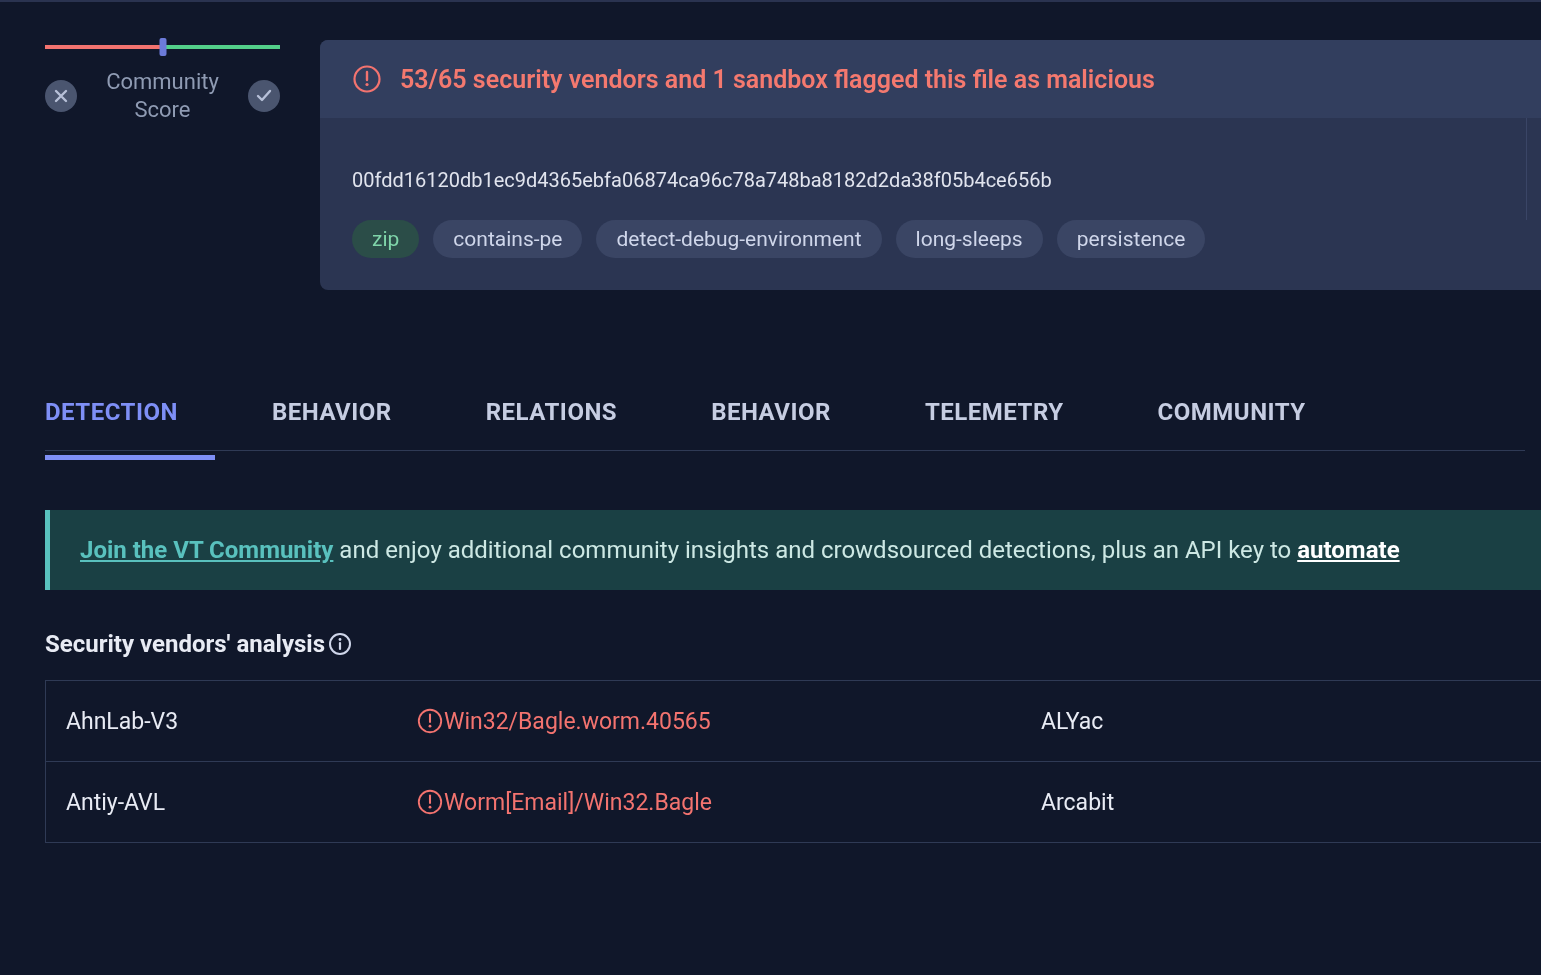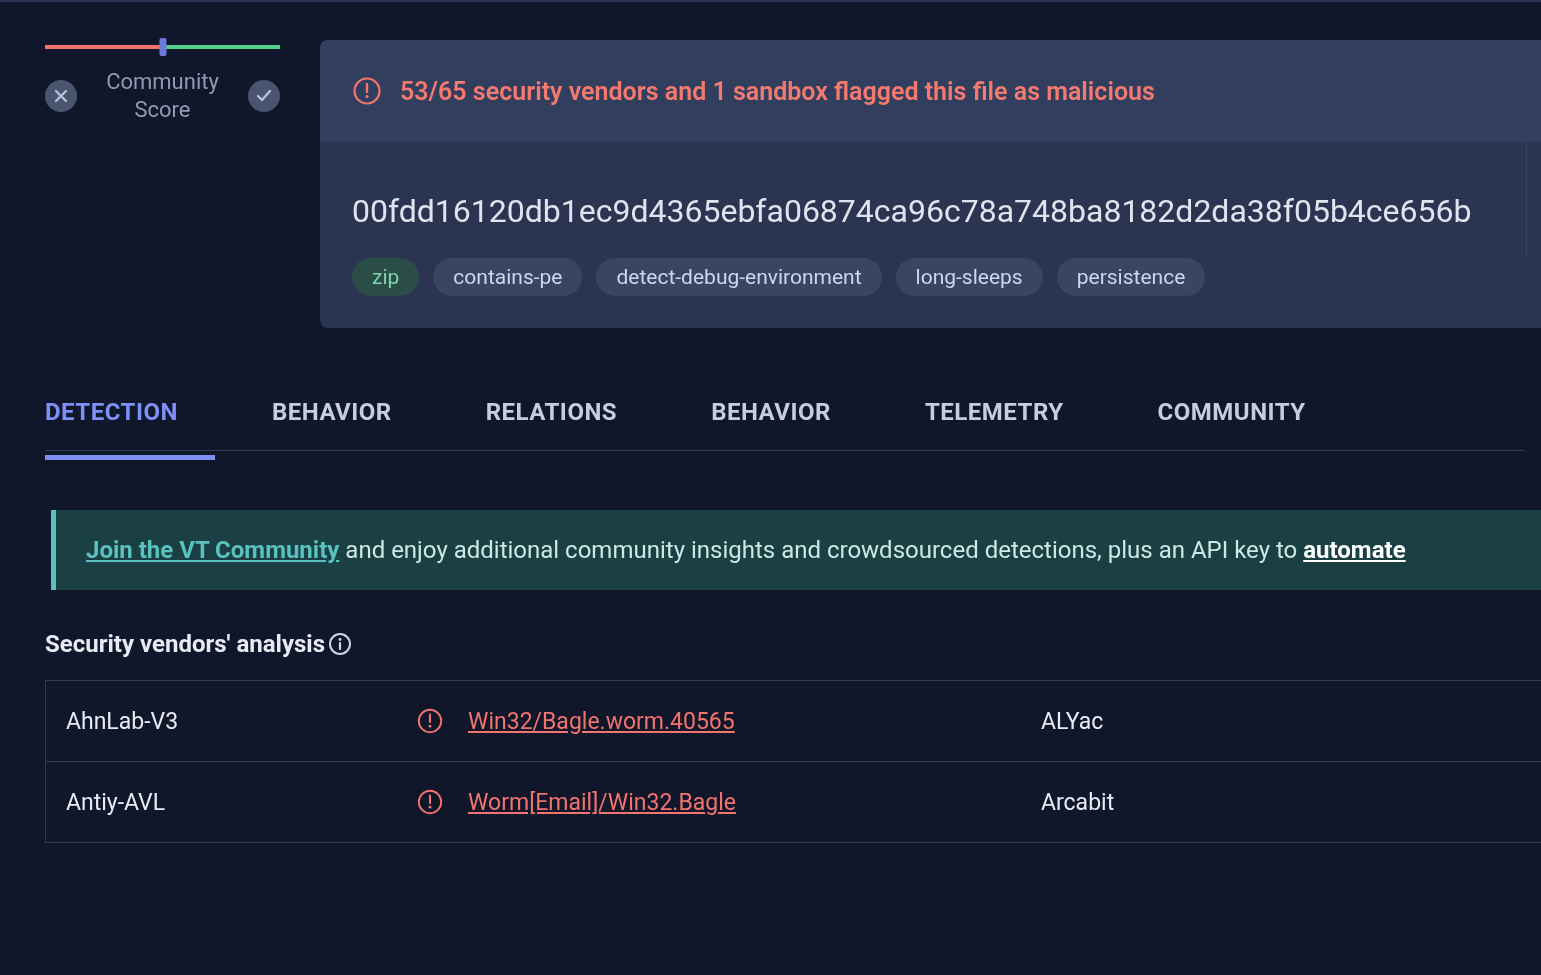--- a/index.html
+++ b/index.html
@@ -34,46 +34,46 @@
   .slider{width:100%;position:relative;height:14px;margin-bottom:14px;}
   .slider-track{position:absolute;top:5px;left:0;right:0;height:4px;display:flex;}
   .slider-half{flex:1;}
   .slider-thumb{position:absolute;top:-2px;left:50%;width:7px;height:18px;background:#6c7bd9;border-radius:2px;transform:translateX(-50%);}
   .community-row{display:flex;align-items:center;justify-content:space-between;width:100%;}
   .circle-btn{width:32px;height:32px;border-radius:50%;background:var(--icon-grey);display:flex;align-items:center;justify-content:center;color:#b7c0d8;}
   .community-label{flex:1;text-align:center;color:var(--muted);font-size:22px;line-height:1.25;}
 
   
   .summary{position:absolute;left:320px;right:0;top:40px;background:var(--panel);border-radius:8px 0 0 8px;overflow:hidden;}
-  .alert-row{background:#323e5e;padding:36px 32px;display:flex;align-items:center;gap:18px;color:var(--red-soft);font-size:25px;font-weight:600;}
-  .hash-row{padding:50px 32px 28px;font-size:32px;color:var(--text);border-right:1px solid #3a4566;margin-right:14px;}
+  .alert-row{background:#323e5e;padding:24px 32px;display:flex;align-items:center;gap:18px;color:var(--red-soft);font-size:25px;font-weight:600;}
+  .hash-row{padding:50px 32px 28px;font-size:20px;color:var(--text);border-right:1px solid #3a4566;margin-right:14px;}
   .tag-row{padding:0 32px 32px;display:flex;gap:14px;flex-wrap:wrap;}
   .tag{background:var(--tag-bg);color:#cfd6ea;padding:7px 20px;border-radius:999px;font-size:21px;}
   .tag.green{background:var(--tag-green);color:#7fd4a9;text-align:center;}
 
   
   .tabs{position:absolute;left:45px;right:16px;top:398px;display:flex;gap:94px;border-bottom:1px solid var(--border);font-size:24px;font-weight:700;color:#c6cde2;padding-bottom:24px;}
   .tab{letter-spacing:0.5px;cursor:pointer;}
   .tab.active{color:var(--blue);}
   .tab-underline{position:absolute;left:45px;top:455px;width:170px;height:5px;background:var(--blue);}
 
   
-  .banner{position:absolute;left:45px;right:0;top:510px;background:var(--teal-dark);border-left:5px solid var(--teal);padding:26px 30px;font-size:24px;color:#cde8e4;white-space:nowrap;overflow:hidden;margin-left:6px;}
+  .banner{position:absolute;left:45px;right:0;top:510px;background:var(--teal-dark);border-left:5px solid var(--teal);padding:26px 30px;font-size:24px;color:#cde8e4;white-space:nowrap;overflow:hidden;}
   .banner a{color:var(--teal);text-decoration:underline;font-weight:700;}
   .banner .rest{color:#cde8e4;}
   .banner .auto{color:#fff;text-decoration:underline;font-weight:700;}
 
   
   .section{position:absolute;left:45px;right:0;top:630px;}
   .section-head{display:flex;align-items:center;gap:3px;font-weight:700;font-size:24px;color:#e8ebf4;padding-bottom:22px;}
   .vendor-table{border-top:1px solid var(--border);}
   .vendor-row{display:flex;border-bottom:1px solid var(--border);border-left:1px solid var(--border);}
   .cell{display:flex;align-items:center;padding:26px 20px;font-size:23px;}
   .cell.name{width:350px;color:#e8ebf4;}
-  .cell.result{flex:1;gap:24px;color:var(--red);text-decoration:underline;}
+  .cell.result{flex:1;gap:0;color:var(--red);}
   .cell.name2{width:520px;color:#e8ebf4;}
 
   
   .ic{display:inline-flex;align-items:center;justify-content:center;}
   svg{display:block;}
 </style>
 </head>
 <body>
 
 <div class="topline"></div>

